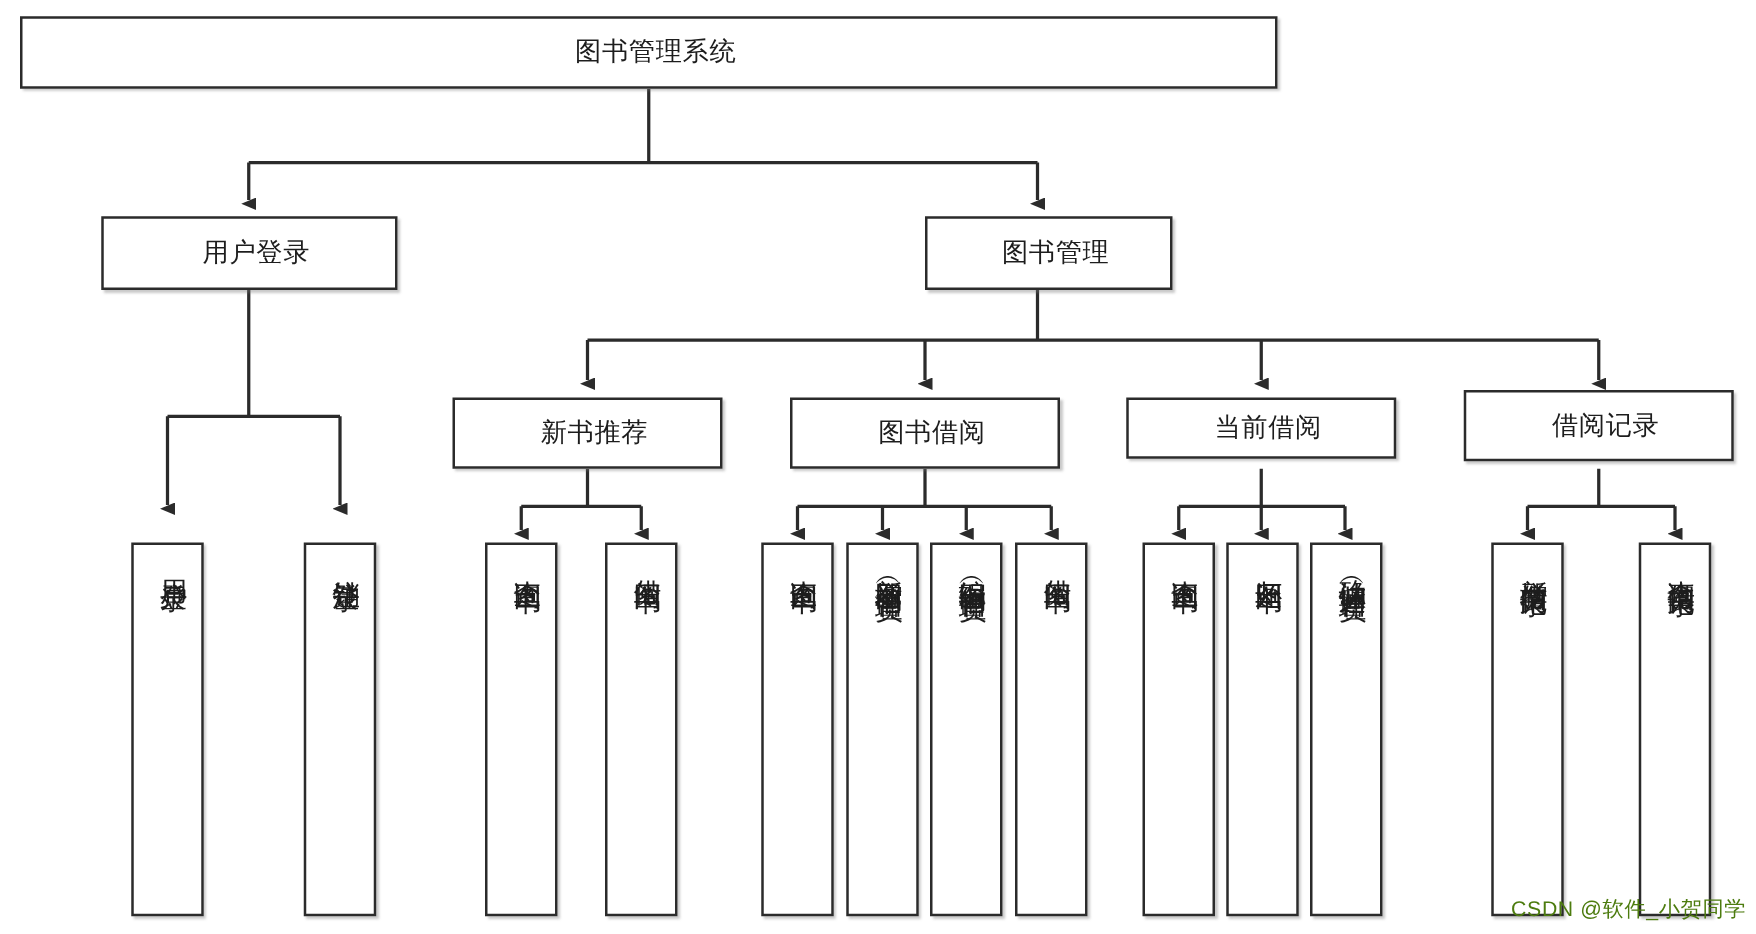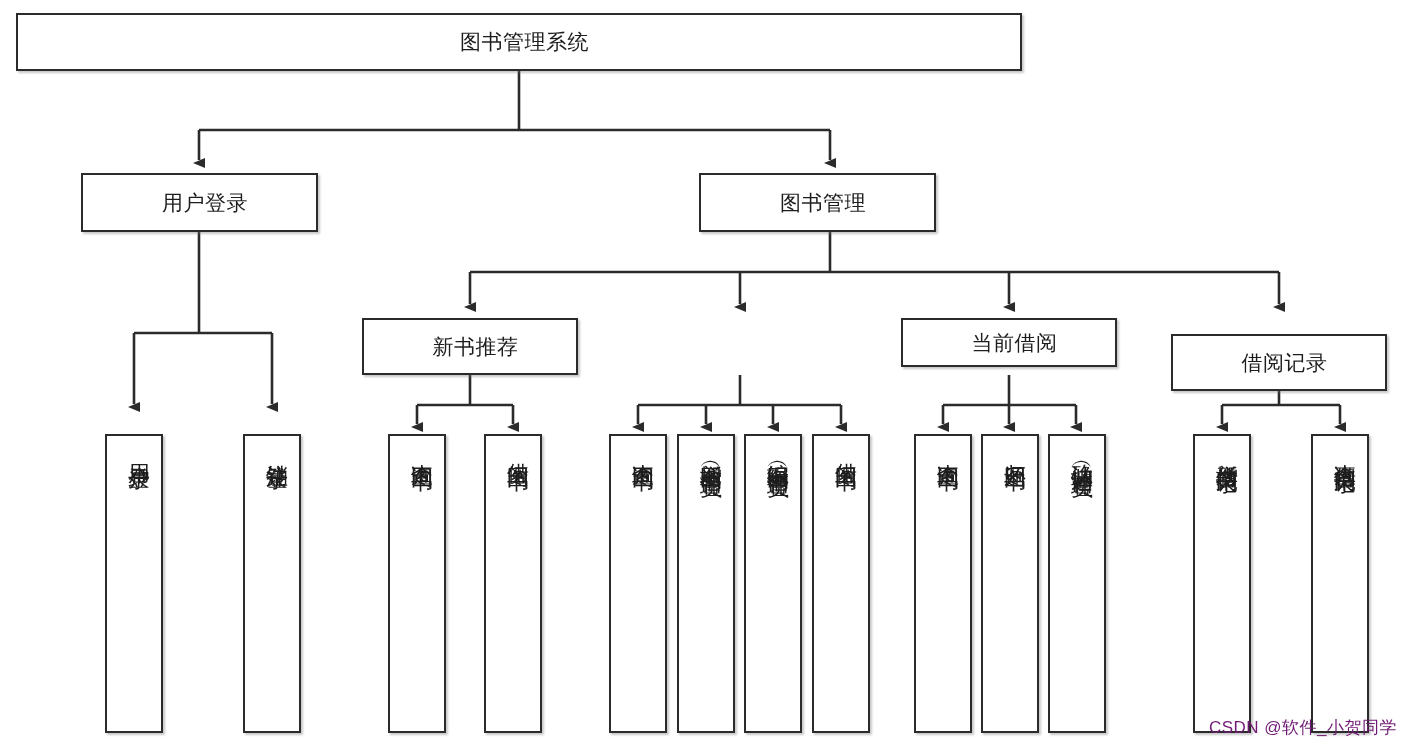--- a/index.html
+++ b/index.html
@@ -60,21 +60,21 @@
     text-orientation: upright;
     font-size: 22px;
     line-height: 1.05;
     letter-spacing: 2px;
   }
   .watermark {
     position: absolute;
     right: 8px;
     bottom: 8px;
     font-size: 17px;
-    color: #701a75;
+    color: #4d7c0f;
     letter-spacing: 0.5px;
     z-index: 5;
     white-space: nowrap;
   }
 </style>
 </head>
 <body>
 
 <div id="canvas">
 
@@ -129,34 +129,37 @@
   </svg>
 
   <div class="node horiz" style="left:16px; top:13px; width:1006px; height:58px;">
     <span class="label">图书管理系统</span>
   </div>
 
   <div class="node horiz" style="left:81px; top:173px; width:237px; height:59px;">
     <span class="label">用户登录</span>
   </div>
 
-  <div class="node horiz" style="left:699px; top:173px; width:237px; height:59px;">
+  <div class="node horiz" style="left:740px; top:173px; width:198px; height:59px;">
     <span class="label">图书管理</span>
   </div>
 
   <div class="node horiz" style="left:362px; top:318px; width:216px; height:57px;align-items:center;">
     <span class="label">新书推荐</span>
   </div>
 
+  <div class="node horiz" style="left:632px; top:318px; width:216px; height:57px;">
+    <span class="label">图书借阅</span>
+  </div>
 
   <div class="node horiz" style="left:901px; top:318px; width:216px; height:49px;">
     <span class="label">当前借阅</span>
   </div>
 
-  <div class="node horiz" style="left:1171px; top:334px; width:216px; height:57px;justify-content:center;">
+  <div class="node horiz" style="left:1171px; top:312px; width:216px; height:57px;justify-content:center;">
     <span class="label">借阅记录</span>
   </div>
 
   <div class="node vert" style="left:105px; top:434px; width:58px; height:299px;">
     <span class="label">用户登录</span>
   </div>
 
   <div class="node vert" style="left:243px; top:434px; width:58px; height:299px;">
     <span class="label">注销登录</span>
   </div>

